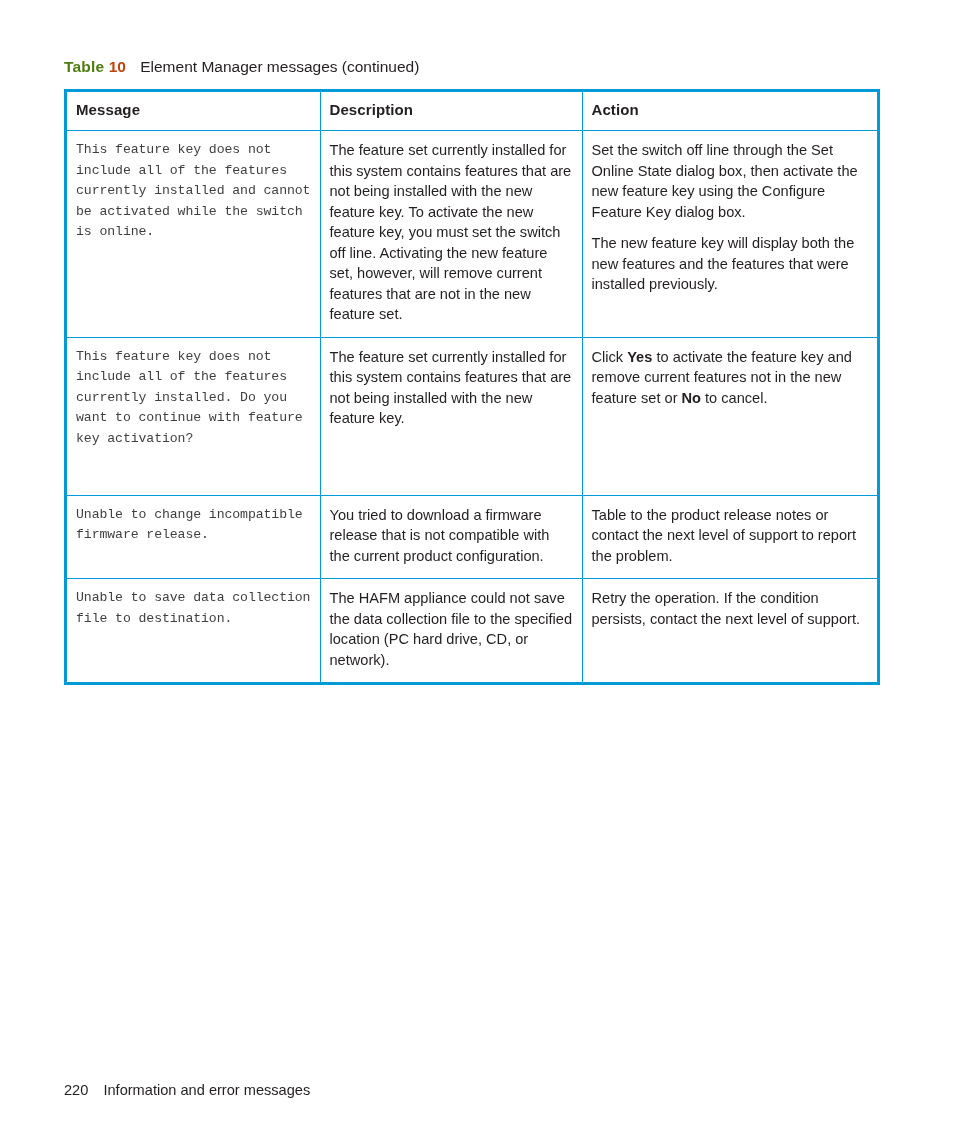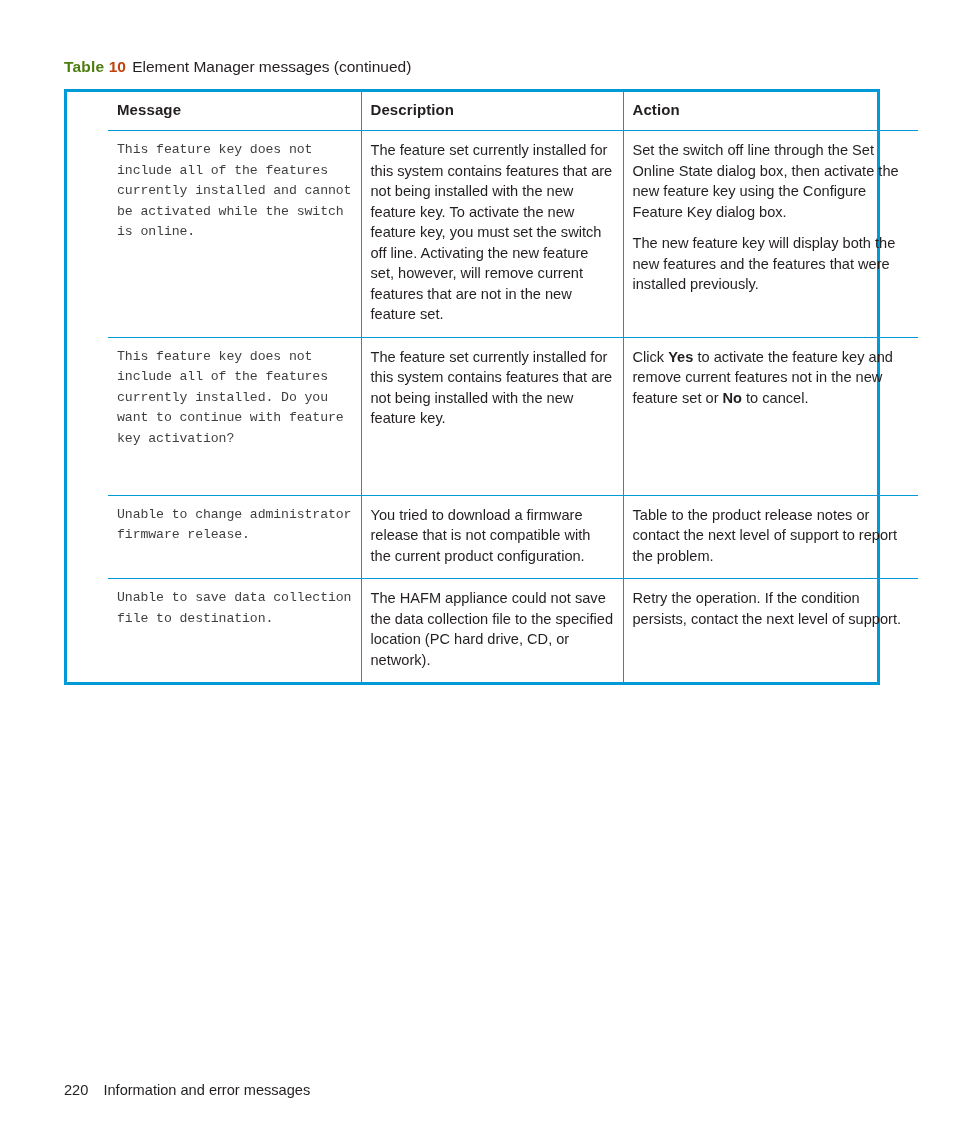--- a/index.html
+++ b/index.html
@@ -37,38 +37,37 @@
     font-weight: bold;
     letter-spacing: 0.2px;
   }
   .caption .cap-num {
     color: #c2410c;
     font-weight: bold;
   }
   .caption .cap-text {
     color: #231f20;
     font-weight: normal;
-    margin-left: 2px;
+    margin-left: 10px;
   }
 
   
   .tbl-wrap {
     position: absolute;
     left: 64px;
     top: 89px;
     width: 816px;
     border: 3px solid #009ad8;
     box-sizing: border-box;
     background: #ffffff;
   }
   table.msg-table {
     border-collapse: collapse;
     width: 100%;
     table-layout: fixed;
-    margin-left: 41px;
   }
   table.msg-table col.c-msg   { width: 253px; }
   table.msg-table col.c-desc  { width: 262px; }
   table.msg-table col.c-act   { width: 295px; }
 
   table.msg-table th,
   table.msg-table td {
     vertical-align: top;
     text-align: left;
     border-right: 1.5px solid #009ad8;
@@ -174,21 +173,21 @@
         <tr class="r3">
           <td class="msg-cell">This feature key does not include all of the features currently installed. Do you want to continue with feature key activation?</td>
           <td class="prose-cell">The feature set currently installed for this system contains features that are not being installed with the new feature key.</td>
           <td class="prose-cell">
               <p><span>Click </span><b>Yes</b><span> to activate the feature key and remove current features not in the new feature set or </span><b>No</b><span> to cancel.</span></p>
             </td>
         </tr>
 
 
         <tr class="r5">
-          <td class="msg-cell">Unable to change administrator firmware release.</td>
+          <td class="msg-cell">Unable to change incompatible firmware release.</td>
           <td class="prose-cell">You tried to download a firmware release that is not compatible with the current product configuration.</td>
           <td class="prose-cell">Table to the product release notes or contact the next level of support to report the problem.</td>
         </tr>
 
         <tr class="r6">
           <td class="msg-cell">Unable to save data collection file to destination.</td>
           <td class="prose-cell">The HAFM appliance could not save the data collection file to the specified location (PC hard drive, CD, or network).</td>
           <td class="prose-cell">Retry the operation. If the condition persists, contact the next level of support.</td>
         </tr>
 

